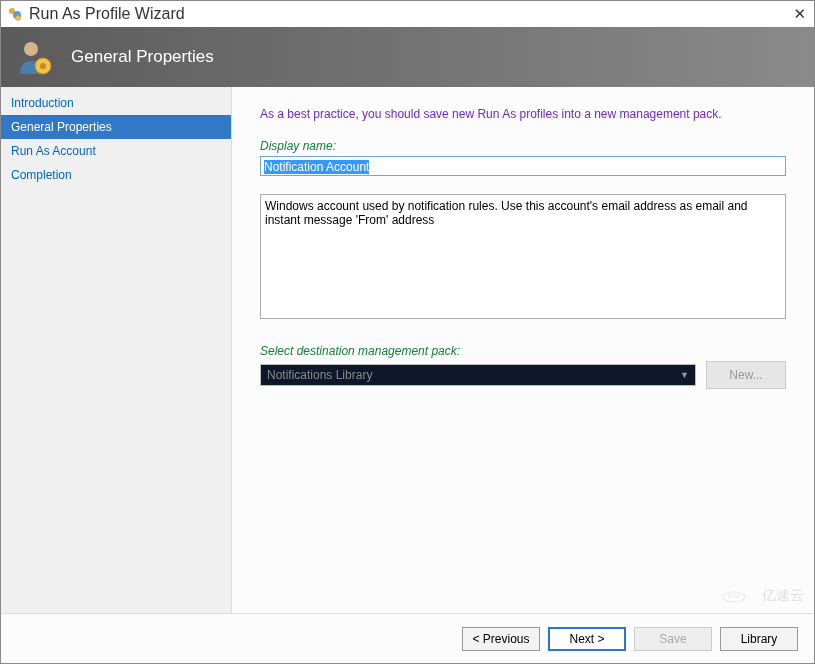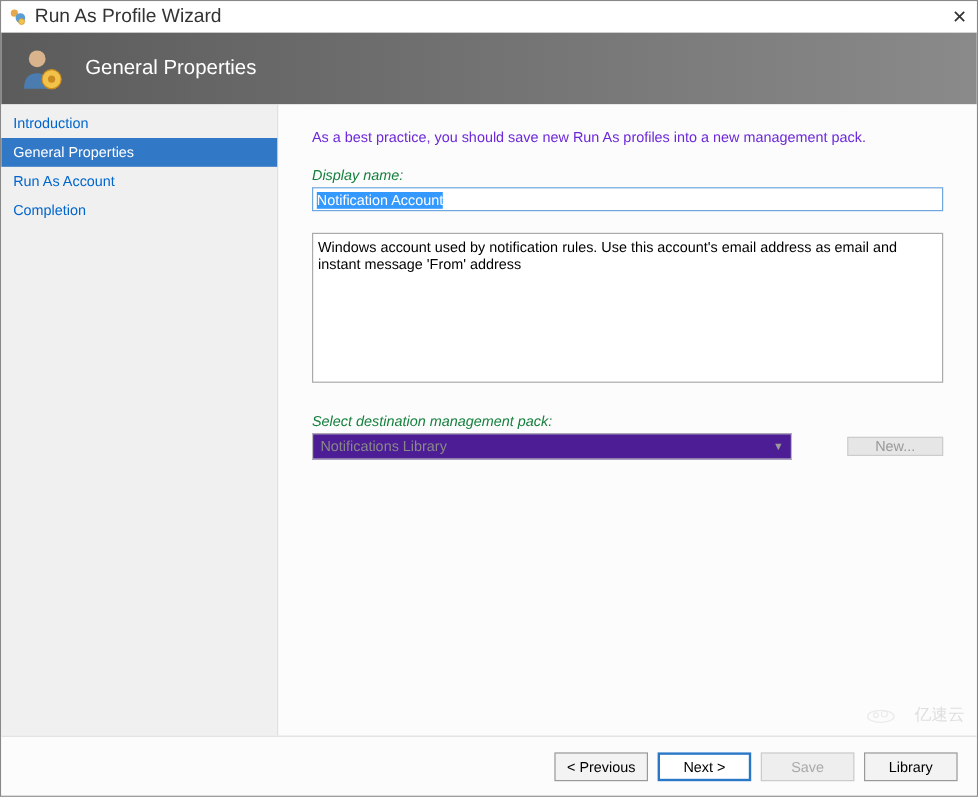--- a/index.html
+++ b/index.html
@@ -88,38 +88,37 @@
       font-size: 12px;
       font-family: inherit;
       resize: none;
       margin-bottom: 22px;
       background: #fff;
     }
     .dropdown-row { display: flex; gap: 10px; align-items: center; }
     .dropdown {
       flex: 1;
       height: 22px;
-      background: #4c1d95;
+      background: #0f172a;
       border: 1px solid #bbb;
       padding: 2px 6px;
       font-size: 12px;
       color: #888;
       display: flex;
       align-items: center;
       justify-content: space-between;
     }
     .dropdown .chev { font-size: 9px; color: #999; }
     .new-btn {
       width: 80px;
-      height: 16px;
+      height: 28px;
       background: #e6e6e6;
       border: 1px solid #ccc;
       color: #999;
       font-size: 12px;
-      margin-left: 36px;
     }
     .footer {
       position: absolute;
       bottom: 0;
       left: 0;
       right: 0;
       height: 50px;
       border-top: 1px solid #ddd;
       display: flex;
       align-items: center;

